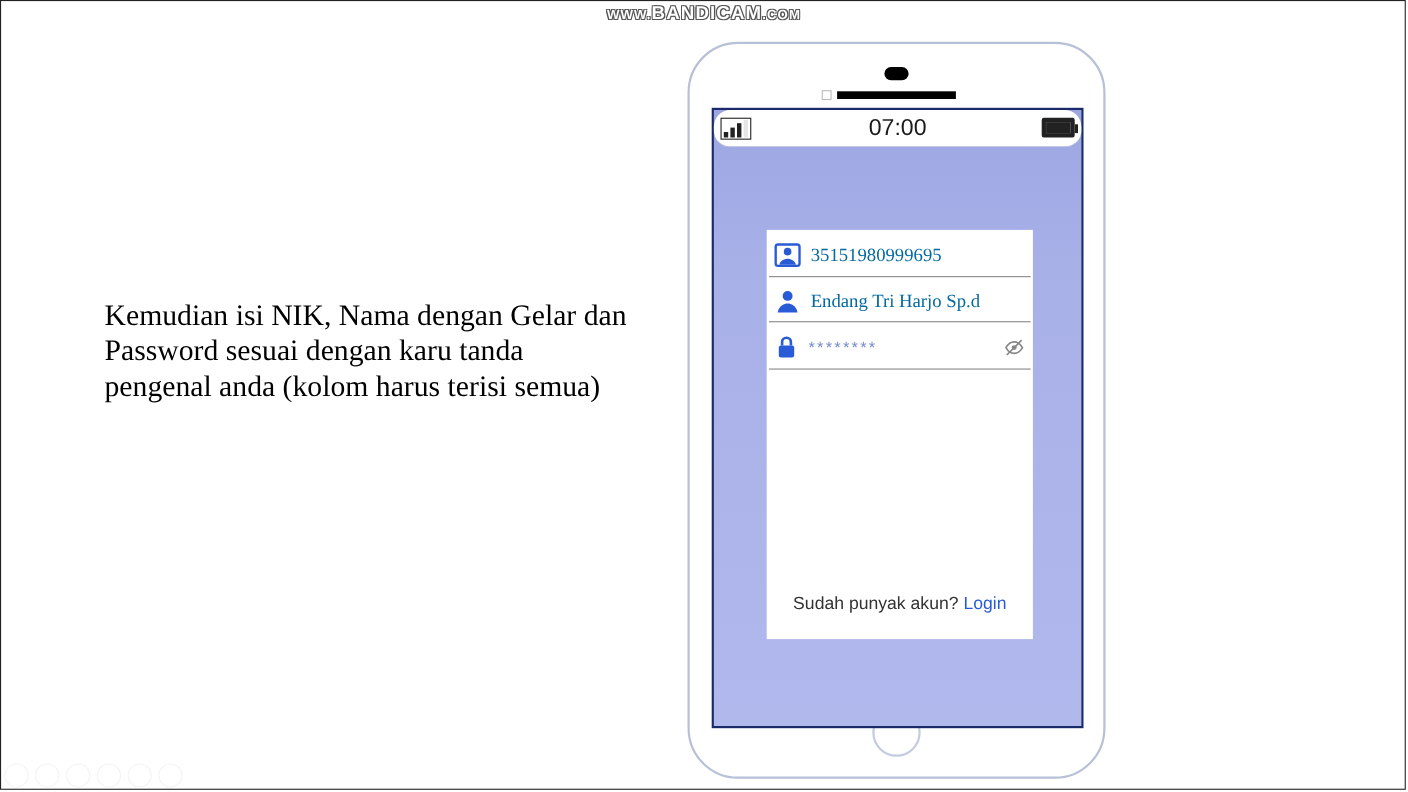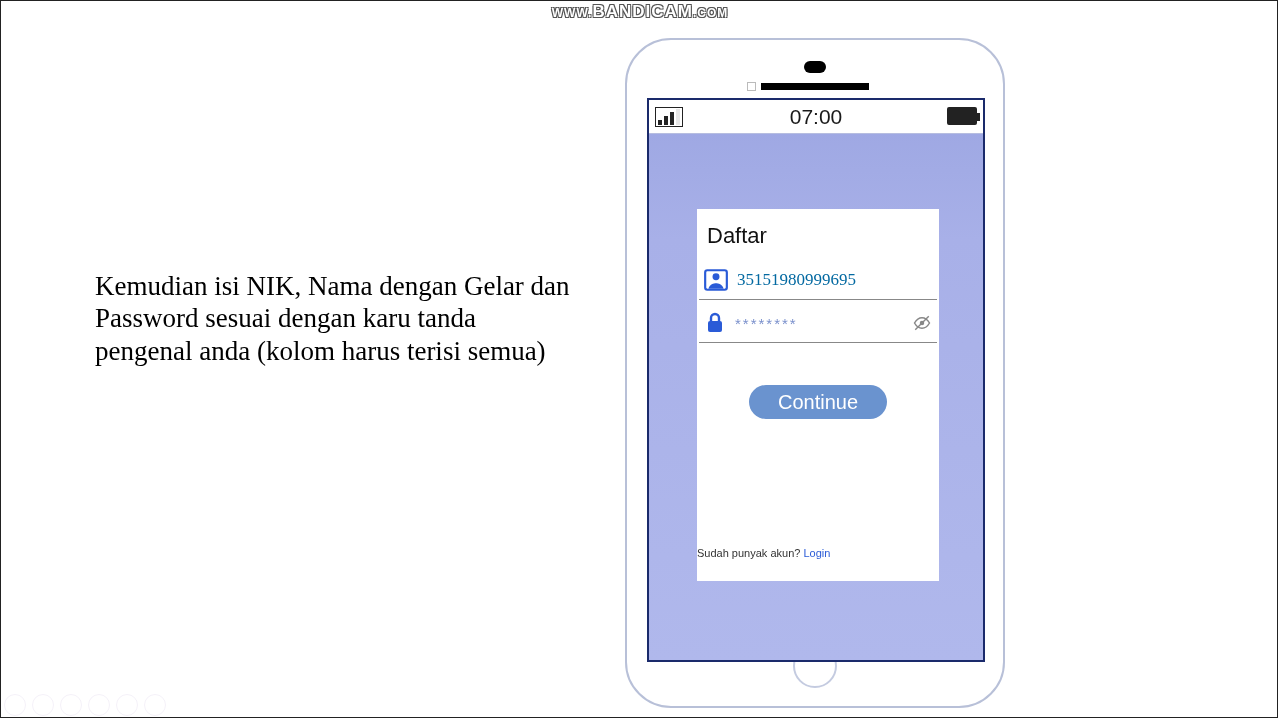--- a/index.html
+++ b/index.html
@@ -28,21 +28,21 @@
   .home-btn { position: absolute; bottom: 18px; left: 50%; transform: translateX(-50%); width: 44px; height: 44px; border: 2px solid #c4cbe0; border-radius: 50%; background: #fff; }
   .screen {
     position: absolute; top: 58px; left: 20px; width: 338px; height: 564px;
     border: 2px solid #1a2a6b; background: #a6aee6;
     background: linear-gradient(180deg, #9ca6e2 0%, #a8b0e8 25%, #b0b8ec 100%);
   }
   .statusbar {
     position: relative; width: 100%; height: 34px; background: #fff;
     border-bottom: 1px solid #b6bde0;
     display: flex; align-items: center; justify-content: center;
-    font-size: 21px; color: #1a1a1a;
+    font-size: 21px; color: #1a1a1a; border-radius: 15px;
   }
   .signal { position: absolute; left: 6px; top: 7px; width: 28px; height: 20px; border: 1.5px solid #222; display: flex; align-items: flex-end; padding: 1px 2px; gap: 2px; }
   .signal span { width: 4px; background: #222; }
   .signal span:nth-child(1){height:5px;} .signal span:nth-child(2){height:9px;}
   .signal span:nth-child(3){height:13px;} .signal span:nth-child(4){height:16px; background:#e6e6e6;}
   .battery { position: absolute; right: 6px; top: 7px; width: 30px; height: 18px; border: 2px solid #222; border-radius: 2px; background:#222; }
   .battery::after { content:""; position:absolute; right:-5px; top:4px; width:3px; height:8px; background:#222; }
   .battery-inner { position:absolute; inset:2px; background:#fff; }
   .battery-fill { position:absolute; inset:2px; background:#222; }
   .app-title { text-align: center; font-size: 21px; color: #111; margin-top: 14px; }
@@ -58,21 +58,21 @@
   }
   .field svg { flex: none; }
   .field-value { font-size: 17px; color: #0369a1; font-family: Georgia, serif; }
   .field-value.pwd { letter-spacing: 2px; color: #7a90cc; font-family: Arial, sans-serif; font-size: 15px; }
   .eye { margin-left: auto; opacity: .7; }
   .continue {
     display: block; margin: 42px auto 0 auto; width: 138px; height: 34px;
     background: #6a93cf; border: none; border-radius: 18px;
     color: #fff; font-size: 20px;
   }
-  .footer { position: absolute; bottom: 22px; left: 0; width: 100%; text-align: left; font-size: 11px; color: #333; }
+  .footer { position: absolute; bottom: 22px; left: 0; width: 100%; text-align: center; font-size: 16px; color: #333; }
   .footer a { color: #2a5bd7; text-decoration: none; cursor: pointer; }
   
   .presenter { position: absolute; left: 4px; bottom: 4px; display: flex; gap: 6px; }
   .presenter .c { width: 22px; height: 22px; border: 1px solid #e6dff0; border-radius: 50%; opacity: .45; }
 </style>
 </head>
 <body>
 
 <div class="frame"></div>
 
@@ -99,46 +99,51 @@
         </div>
       <span>07:00</span>
       <div class="battery">
           <div class="battery-inner"></div>
           <div class="battery-fill"></div>
         </div>
     </div>
 
 
     <div class="card">
-      <div class="card-title">Daftar</div>
 
       <div class="field">
         <svg width="26" height="26" viewBox="0 0 24 24">
           <rect x="2" y="3" width="20" height="18" rx="2" fill="none" stroke="#2a5bd7" stroke-width="2"></rect>
           <circle cx="12" cy="9" r="3.2" fill="#2a5bd7"></circle>
           <path d="M5 20c1-4 5-5 7-5s6 1 7 5" fill="#2a5bd7"></path>
         </svg>
         <span class="field-value">35151980999695</span>
       </div>
 
+      <div class="field">
+        <svg width="26" height="24" viewBox="0 0 24 24">
+          <circle cx="12" cy="7" r="4.5" fill="#2a5bd7"></circle>
+          <path d="M3 22c1-6 6-8 9-8s8 2 9 8" fill="#2a5bd7"></path>
+        </svg>
+        <span class="field-value">Endang Tri Harjo Sp.d</span>
+      </div>
 
       <div class="field">
         <svg width="24" height="26" viewBox="0 0 24 24">
           <rect x="5" y="10" width="14" height="11" rx="2" fill="#2a5bd7"></rect>
           <path d="M8 10V7a4 4 0 0 1 8 0v3" fill="none" stroke="#2a5bd7" stroke-width="2.4"></path>
         </svg>
         <span class="field-value pwd">********</span>
         <svg class="eye" width="22" height="18" viewBox="0 0 24 24">
           <path d="M2 12s4-7 10-7 10 7 10 7-4 7-10 7S2 12 2 12z" fill="none" stroke="#555" stroke-width="2"></path>
           <circle cx="12" cy="12" r="3" fill="#555"></circle>
           <line x1="3" y1="21" x2="21" y2="3" stroke="#555" stroke-width="2"></line>
         </svg>
       </div>
 
-      <button class="continue">Continue</button>
 
       <div class="footer">
         <span>Sudah punyak akun? </span><a>Login</a>
       </div>
     </div>
   </div>
 </div>
 
 <div class="presenter">
   <div class="c"></div>

